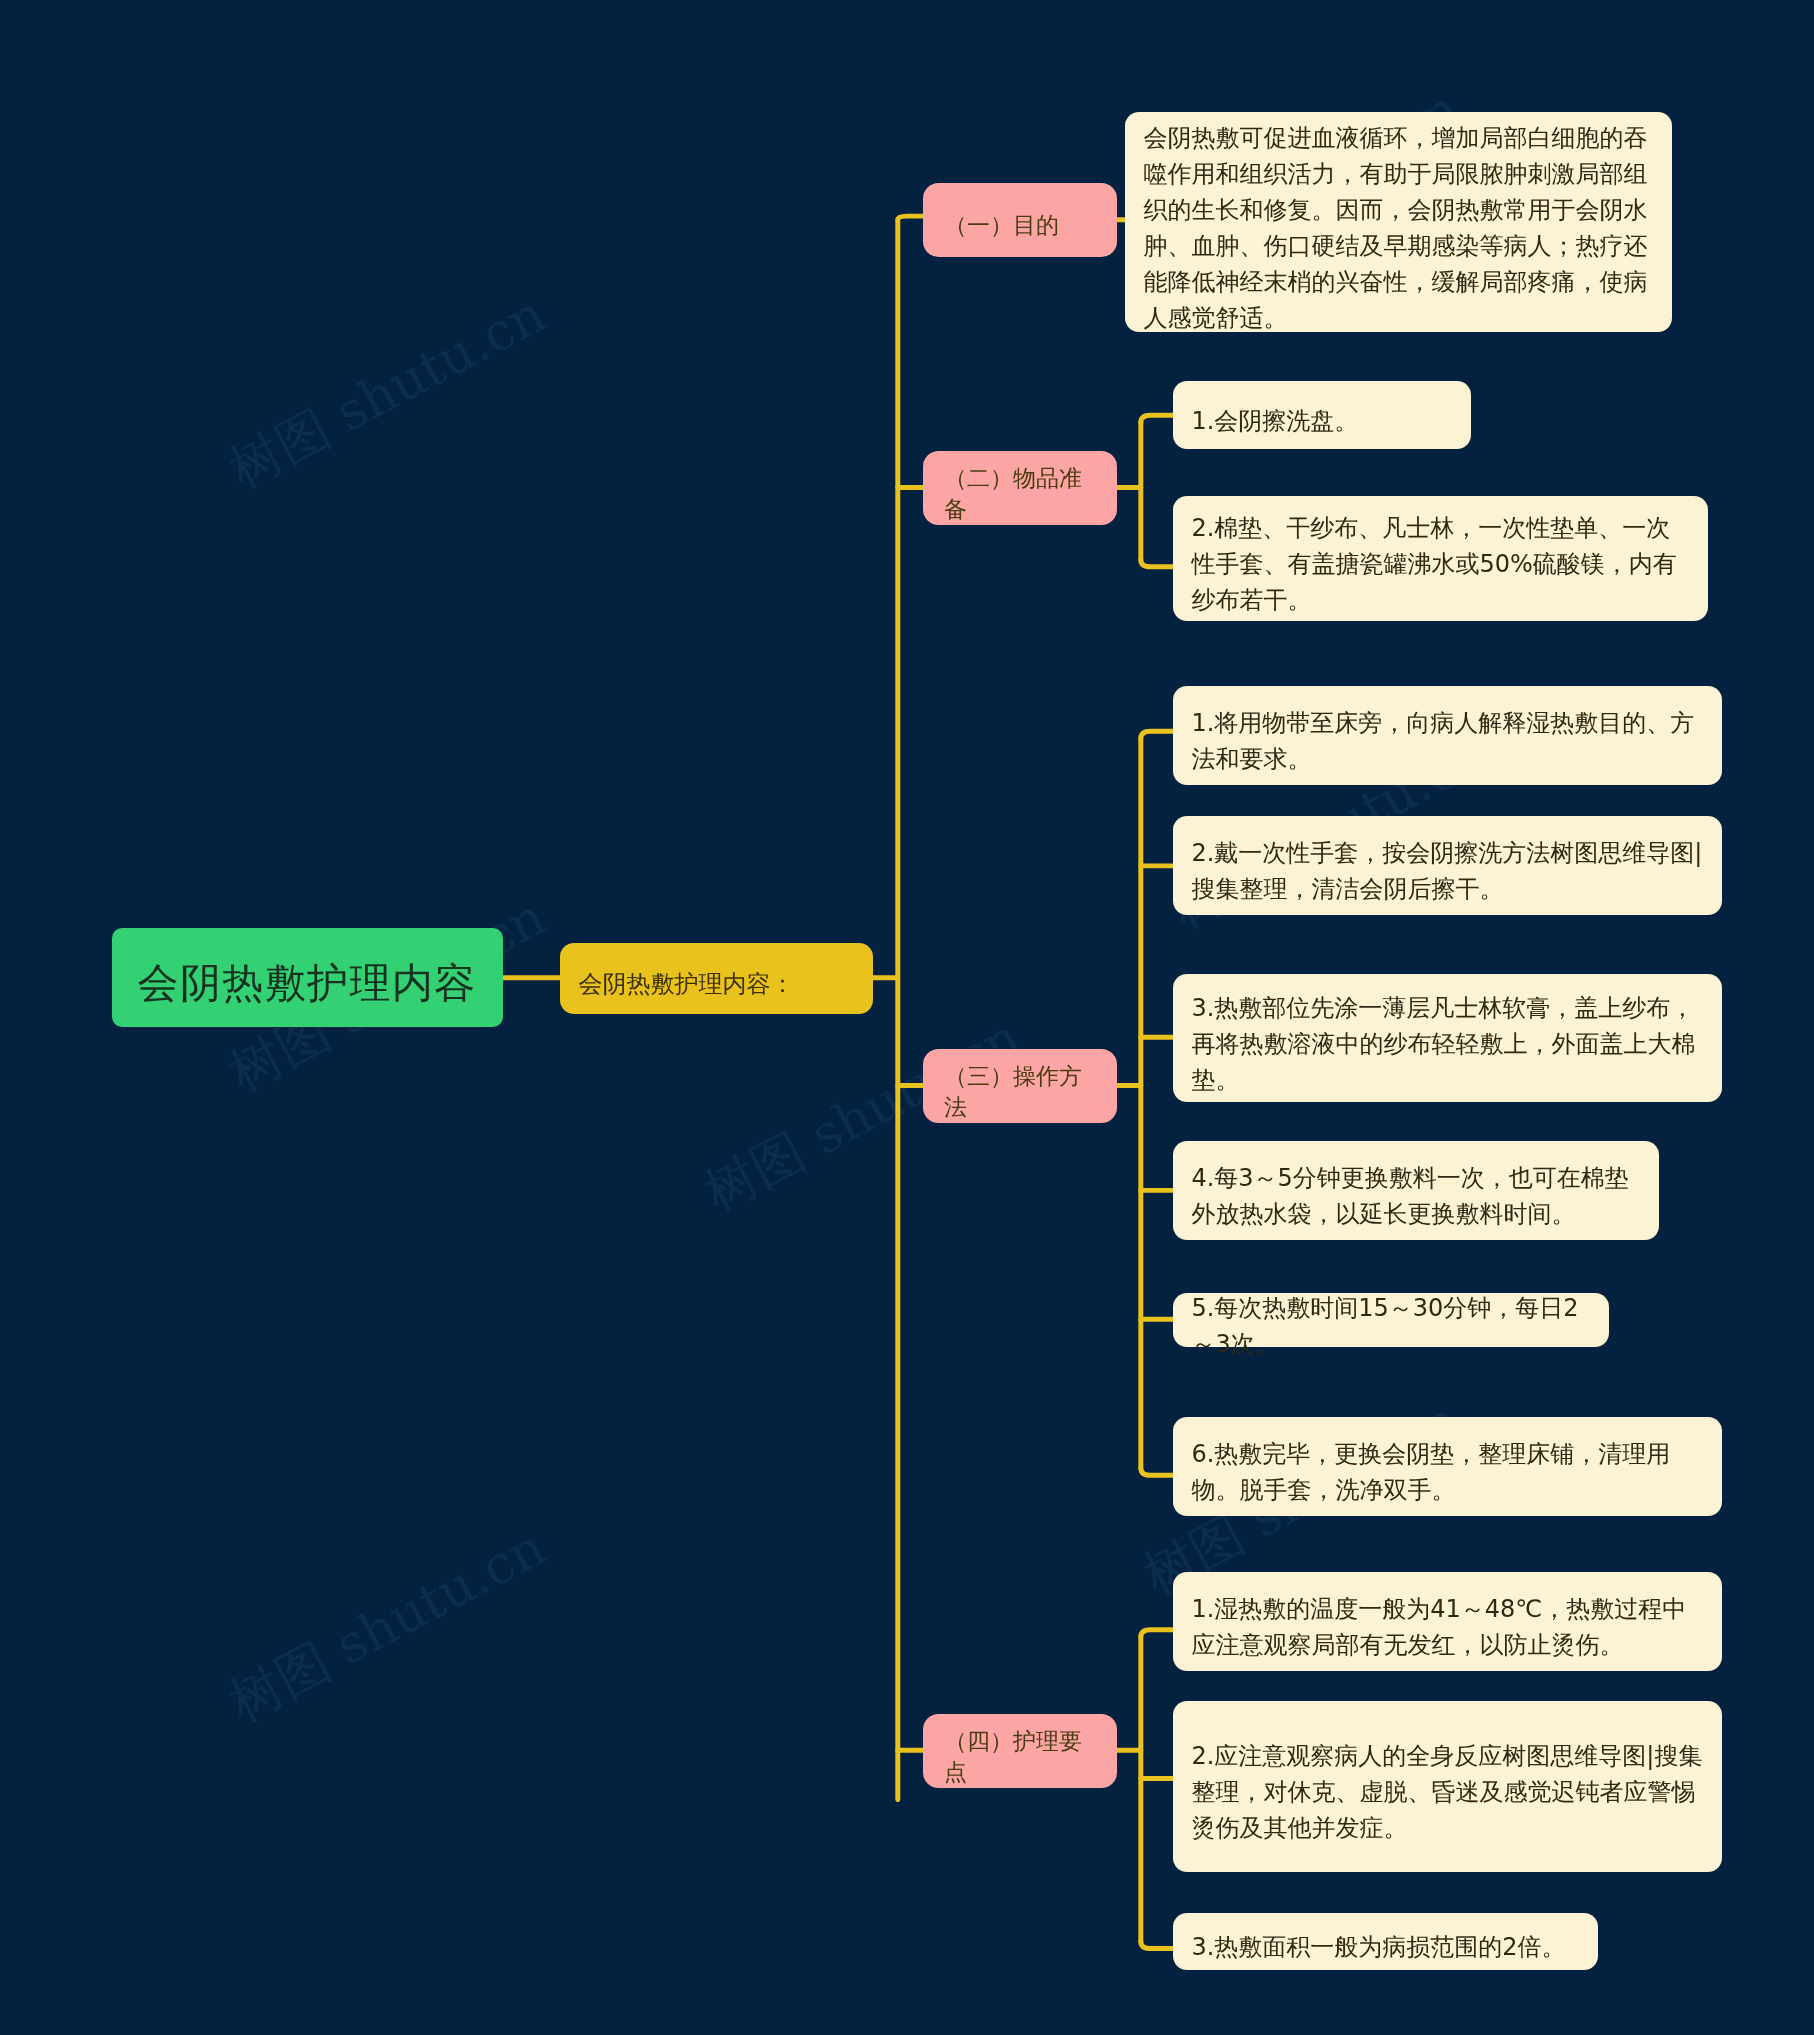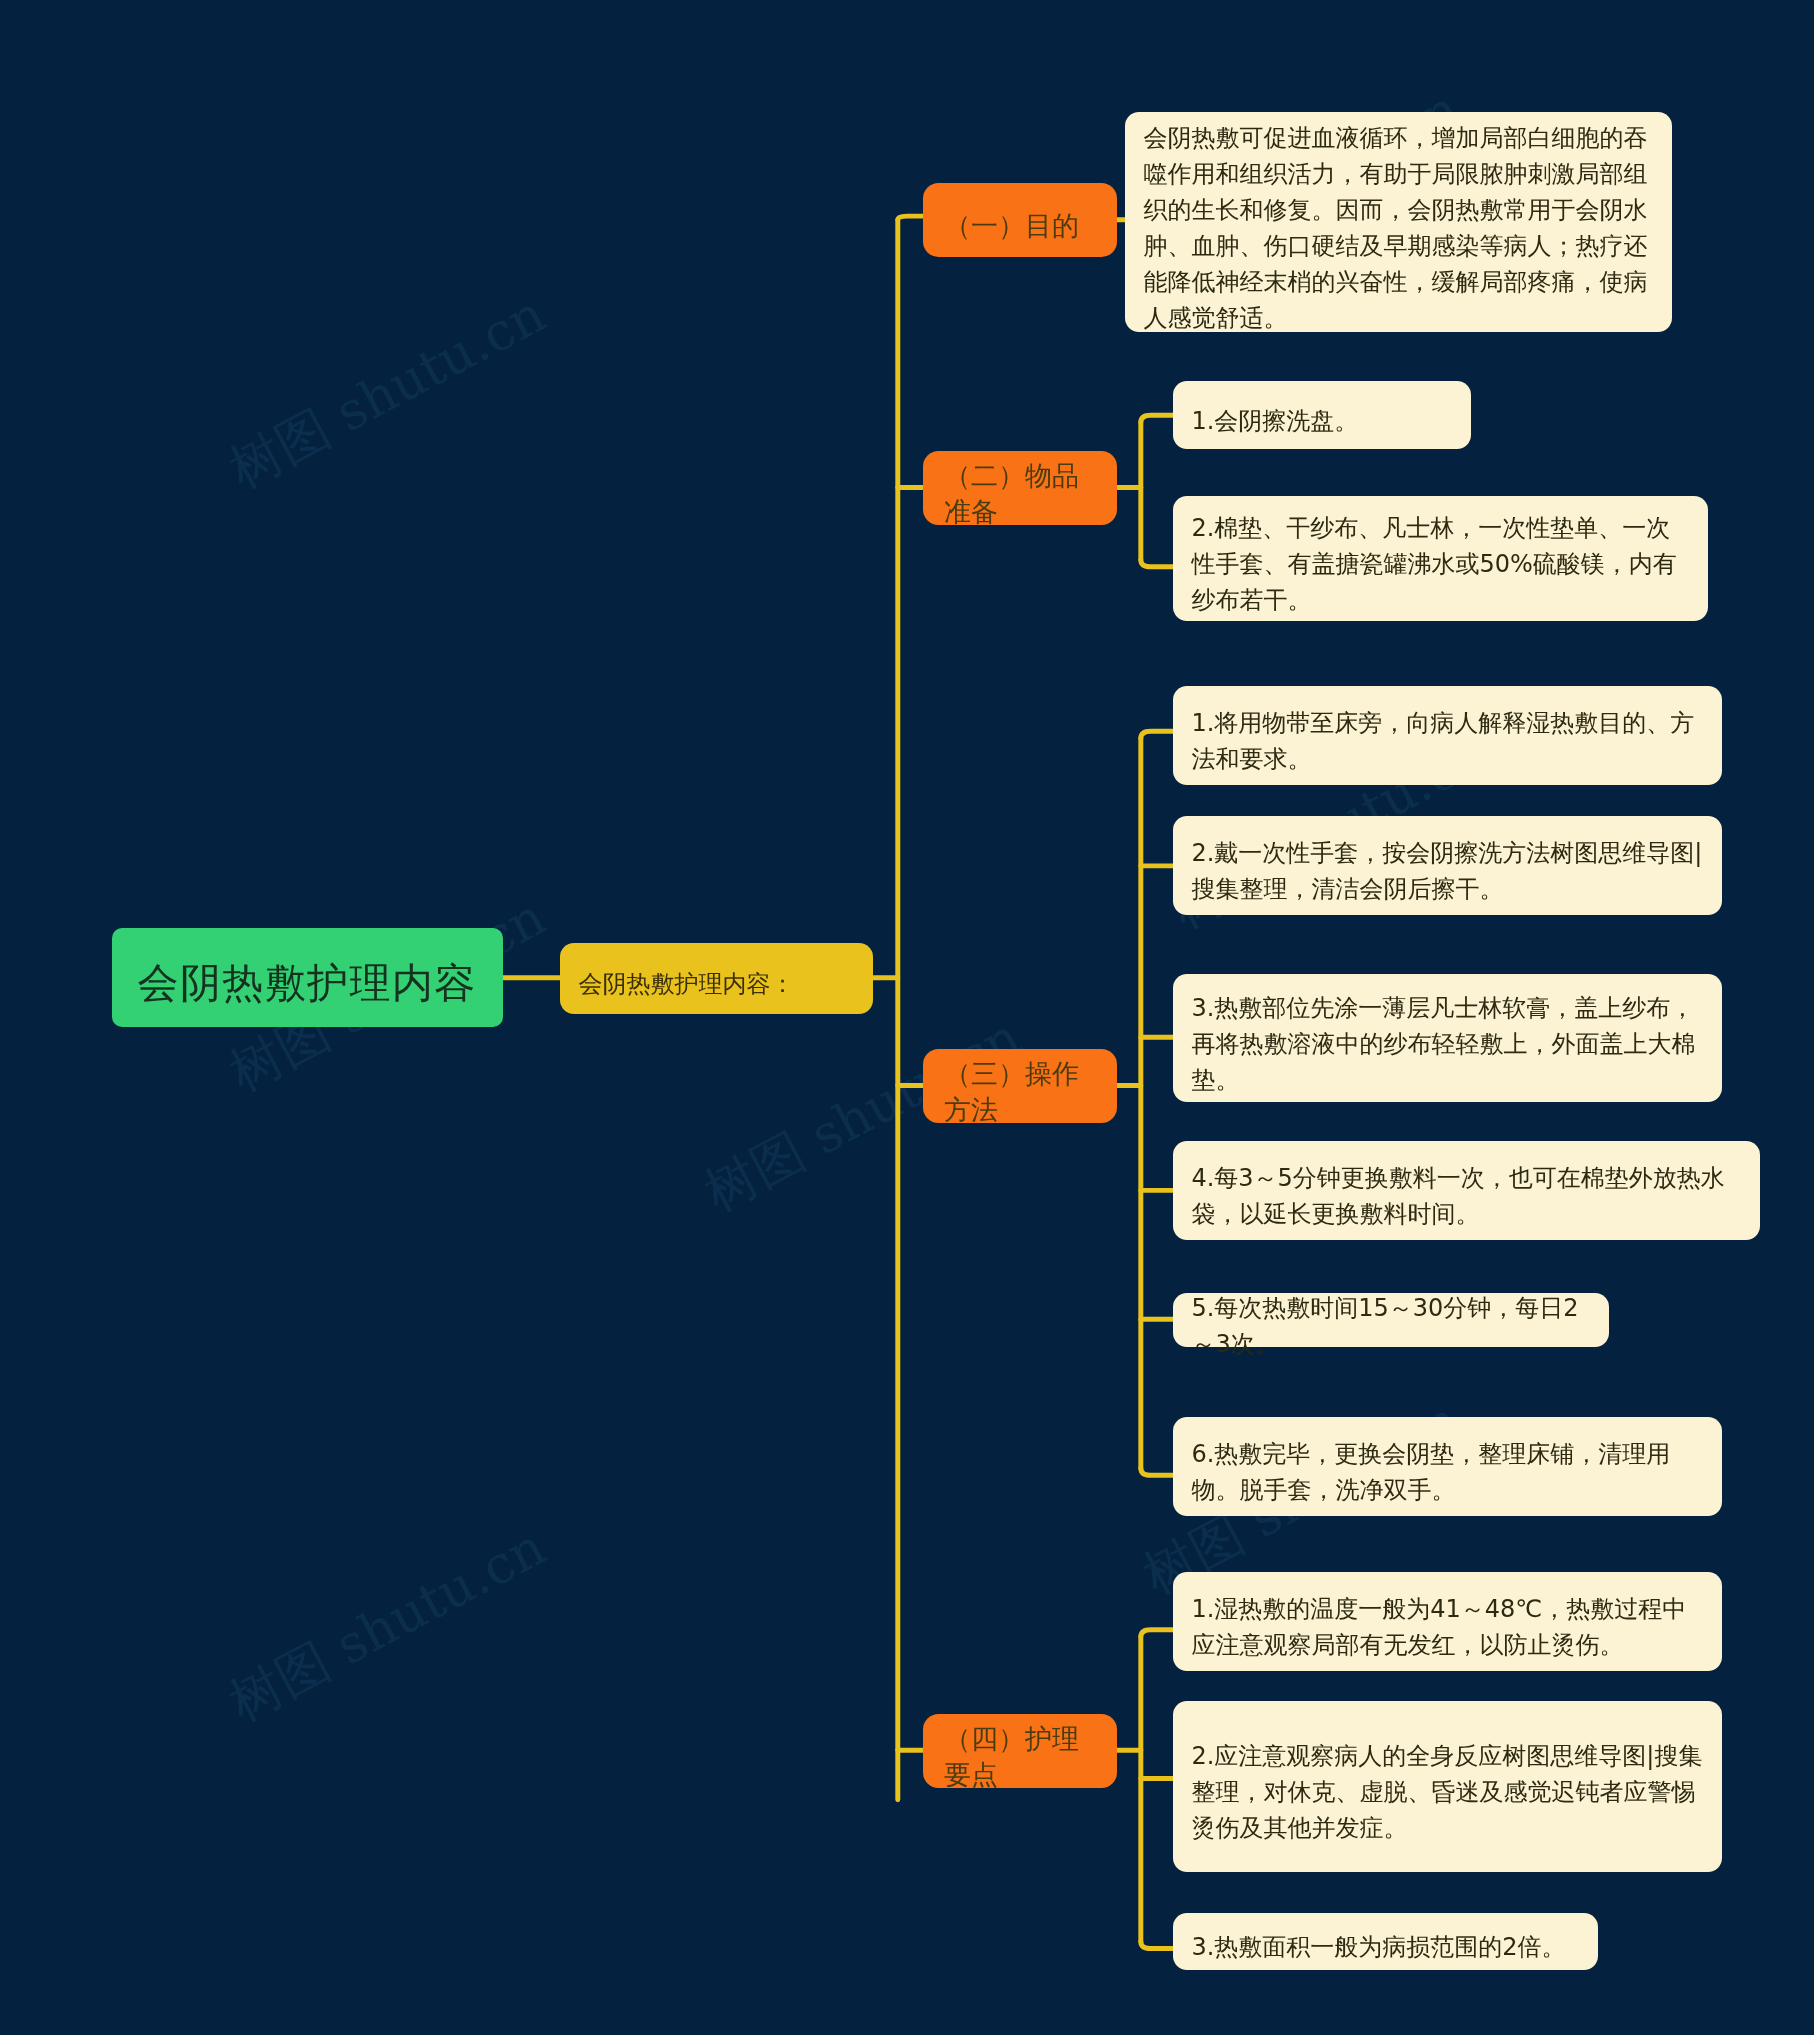--- a/index.html
+++ b/index.html
@@ -50,24 +50,24 @@
     justify-content:flex-start;
   }
   .lvl1{
     background:#e9c21e;
     color:#3a2f05;
     border-radius:14px;
     font-size:24px;
     padding:0 18.4px;
   }
   .lvl2{
-    background:#f97316;
+    background:#fca5a5;
     color:#4a3c10;
     border-radius:15.6px;
-    font-size:27px;
+    font-size:23px;
     padding:0 21px;
     justify-content:center;
   }
   .leaf{
     background:#fbf3d4;
     color:#2e2a12;
     border-radius:14px;
     font-size:24px;
     line-height:1.5;
     padding:12.8px 18.4px;
@@ -163,21 +163,21 @@
 
   <div class="node leaf" style="left:1173px;top:686px;width:549px;height:99px;">
     <span class="txt">1.将用物带至床旁，向病人解释湿热敷目的、方法和要求。</span>
   </div>
   <div class="node leaf" style="left:1173px;top:816px;width:549px;height:99px;">
     <span class="txt">2.戴一次性手套，按会阴擦洗方法树图思维导图|搜集整理，清洁会阴后擦干。</span>
   </div>
   <div class="node leaf" style="left:1173px;top:974px;width:549px;height:128px;">
     <span class="txt">3.热敷部位先涂一薄层凡士林软膏，盖上纱布，再将热敷溶液中的纱布轻轻敷上，外面盖上大棉垫。</span>
   </div>
-  <div class="node leaf" style="left:1173px;top:1141px;width:587px;height:99px;">
+  <div class="node leaf" style="left:1173px;top:1141px;width:486px;height:99px;">
     <span class="txt">4.每3～5分钟更换敷料一次，也可在棉垫外放热水袋，以延长更换敷料时间。</span>
   </div>
   <div class="node leaf" style="left:1173px;top:1293px;width:436px;height:54px;">
     <span class="txt">5.每次热敷时间15～30分钟，每日2～3次。</span>
   </div>
   <div class="node leaf" style="left:1173px;top:1417px;width:549px;height:99px;">
     <span class="txt">6.热敷完毕，更换会阴垫，整理床铺，清理用物。脱手套，洗净双手。</span>
   </div>
 
   <div class="node leaf" style="left:1173px;top:1572px;width:549px;height:99px;">

